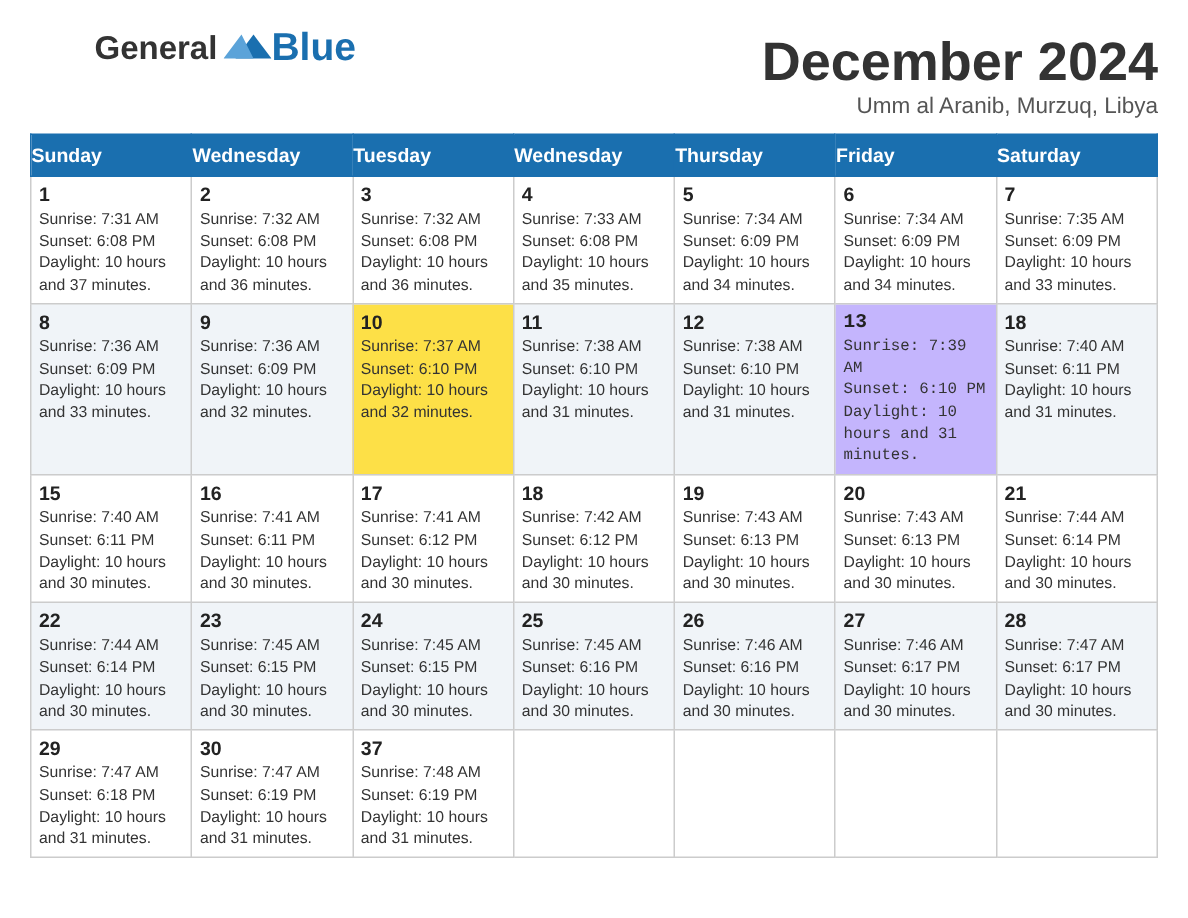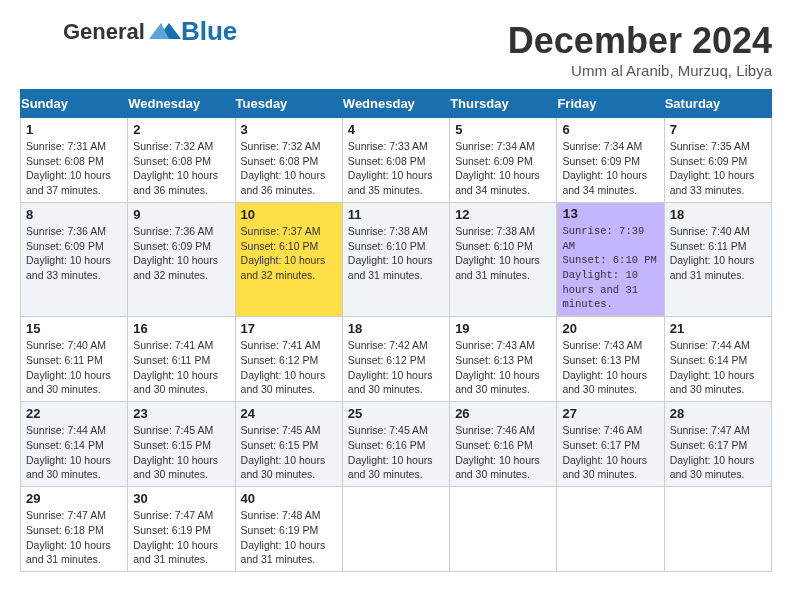--- a/index.html
+++ b/index.html
@@ -233,21 +233,21 @@
       <tr style="background: rgb(255, 255, 255); padding-left: 14px;">
         <td>
           <span class="day-num">29</span>
           <div class="day-info">Sunrise: 7:47 AM<br>Sunset: 6:18 PM<br>Daylight: 10 hours and 31 minutes.</div>
         </td>
         <td>
           <span class="day-num">30</span>
           <div class="day-info">Sunrise: 7:47 AM<br>Sunset: 6:19 PM<br>Daylight: 10 hours and 31 minutes.</div>
         </td>
         <td>
-          <span class="day-num">40</span>
+          <span class="day-num">37</span>
           <div class="day-info">Sunrise: 7:48 AM<br>Sunset: 6:19 PM<br>Daylight: 10 hours and 31 minutes.</div>
         </td>
         <td class="empty-cell"></td>
         <td class="empty-cell"></td>
         <td class="empty-cell"></td>
         <td class="empty-cell"></td>
       </tr>
     </tbody>
 </table>
 

